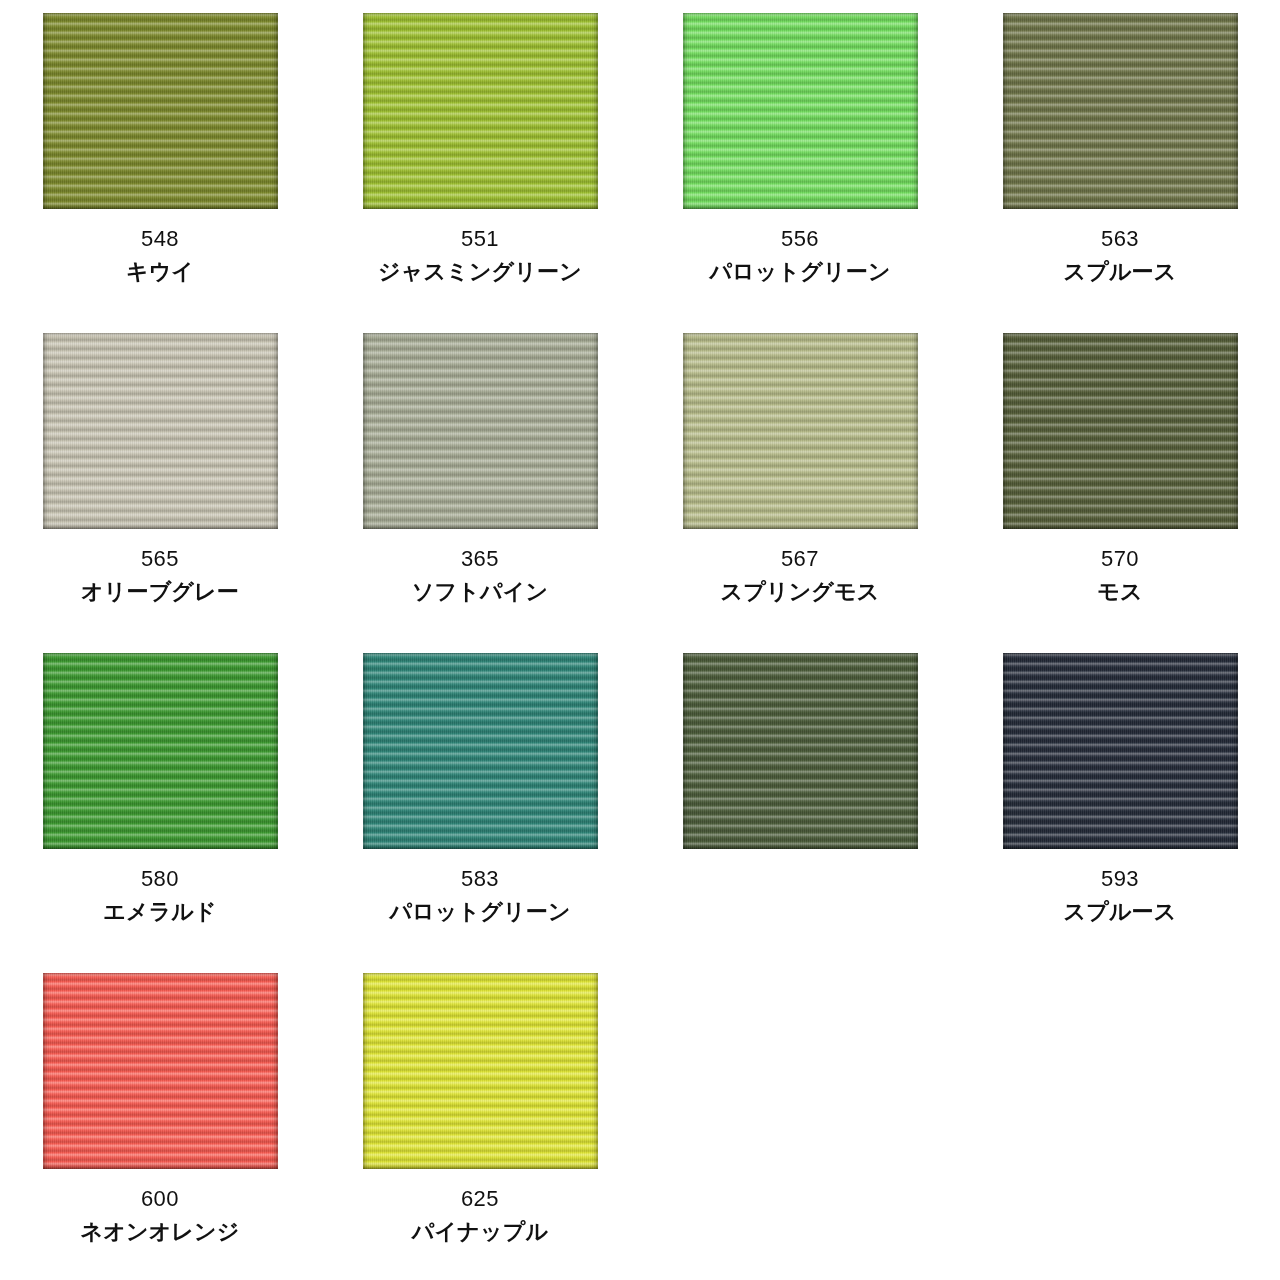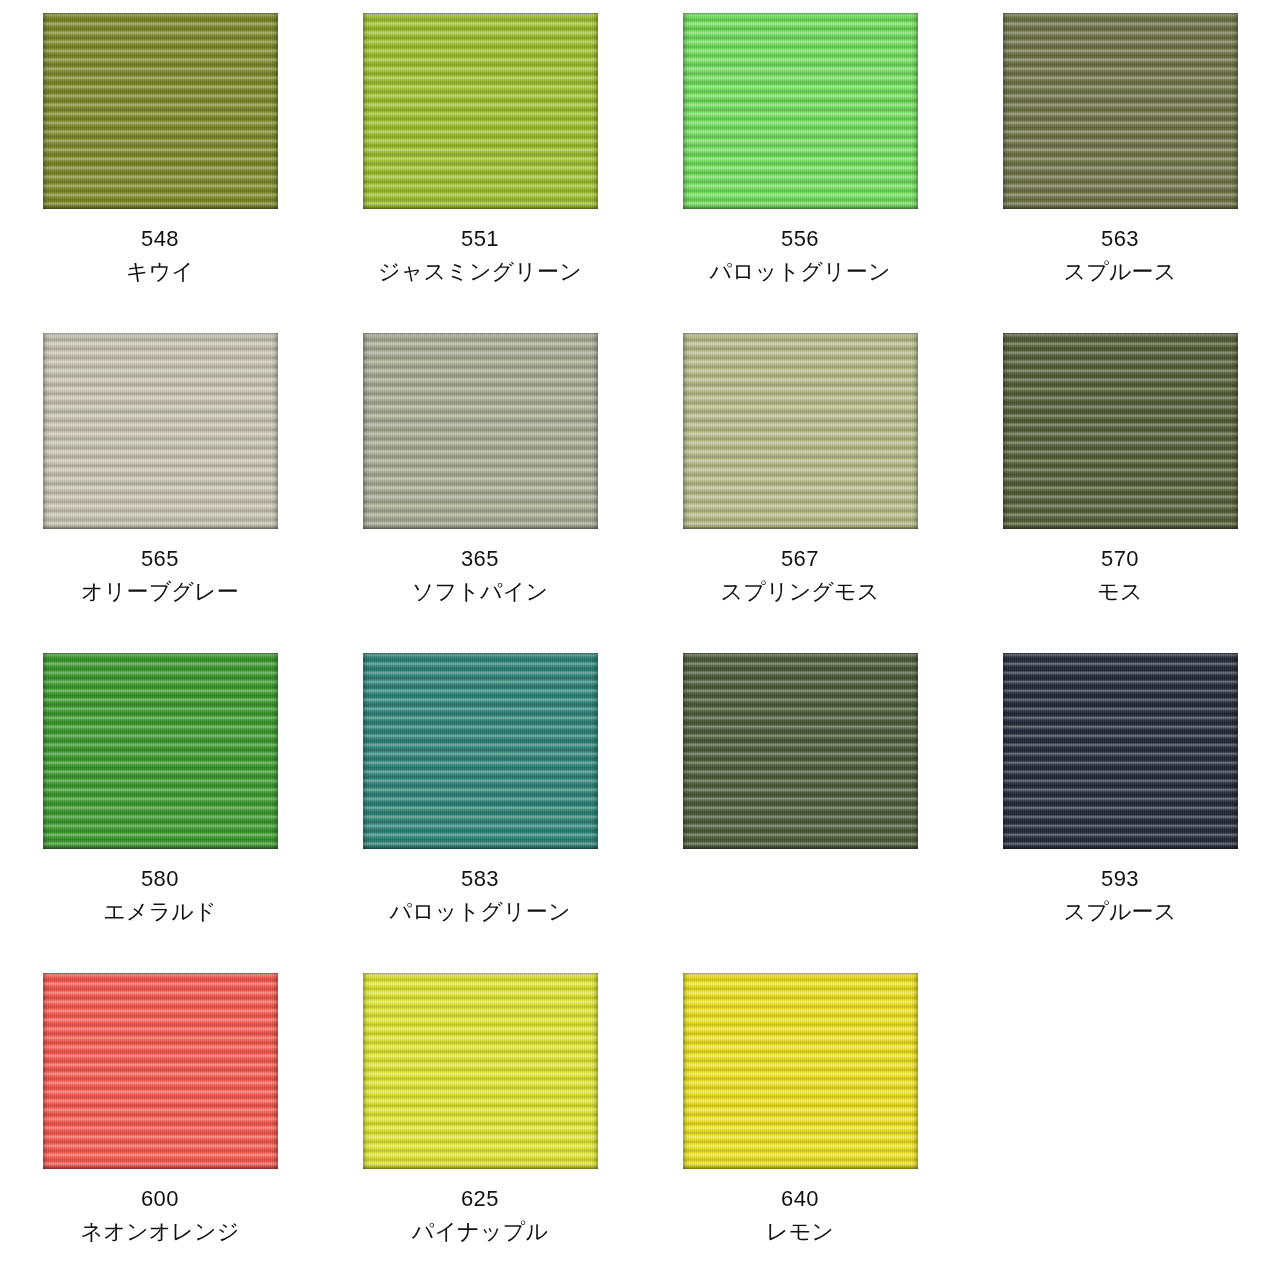--- a/index.html
+++ b/index.html
@@ -90,21 +90,21 @@
   }
 
   .swatch-code {
     font-size: 22px;
     font-weight: 400;
     letter-spacing: 0.5px;
   }
 
   .swatch-name {
     font-size: 22px;
-    font-weight: 400;
+    font-weight: 700;
     letter-spacing: 0.2px;
     white-space: nowrap;
   }
 </style>
 </head>
 <body>
 
 <div id="swatch-grid">
     <div class="swatch-cell">
       <div class="ribbon-chip" style="background-color: rgb(125, 138, 42);">
@@ -249,24 +249,13 @@
       <div class="ribbon-chip" style="background-color: rgb(226, 232, 50);">
         <div class="rib"></div>
         <div class="warp"></div>
         <div class="selvedge"></div>
       </div>
       <div class="swatch-labels">
         <div class="swatch-code">625</div>
         <div class="swatch-name">パイナップル</div>
       </div>
     </div>
-    <div class="swatch-cell">
-      <div class="ribbon-chip" style="background-color: rgb(240, 229, 32);">
-        <div class="rib"></div>
-        <div class="warp"></div>
-        <div class="selvedge"></div>
-      </div>
-      <div class="swatch-labels">
-        <div class="swatch-code">640</div>
-        <div class="swatch-name">レモン</div>
-      </div>
-    </div>
   </div>
 
 </body></html>

